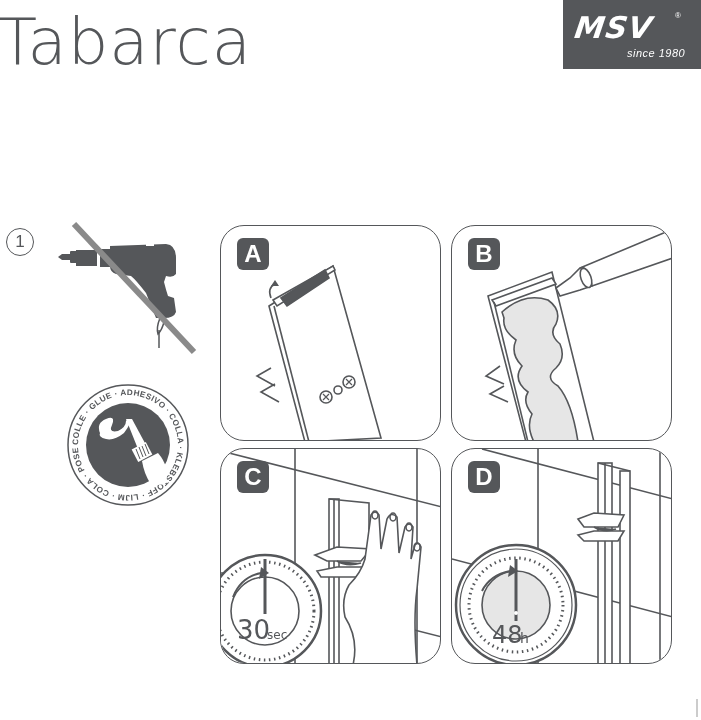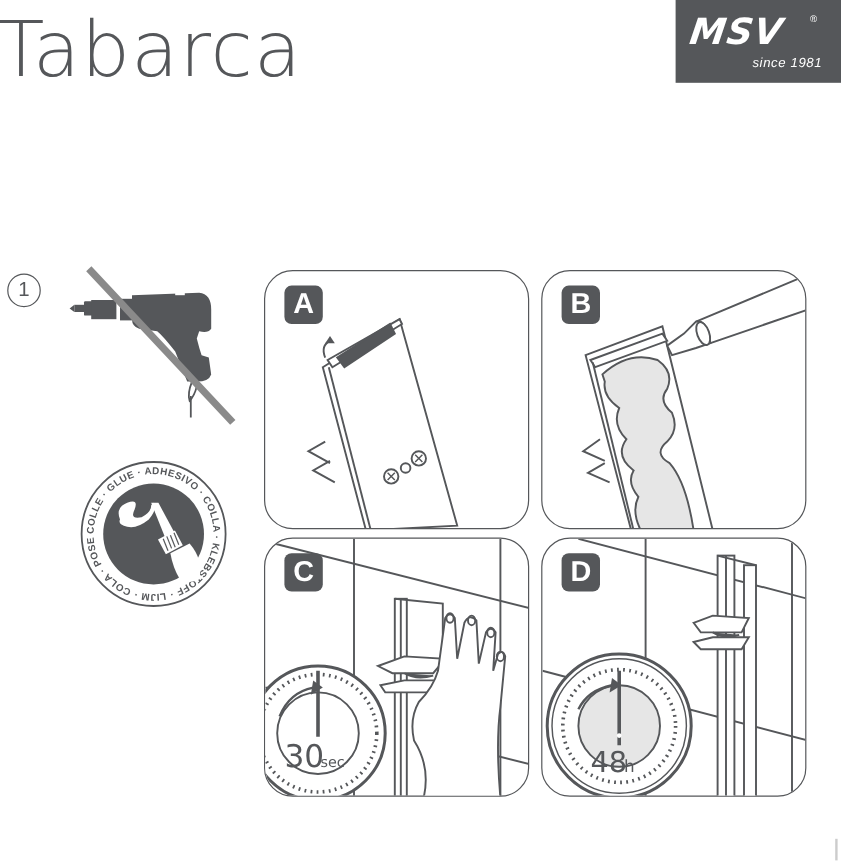--- a/index.html
+++ b/index.html
@@ -19,21 +19,21 @@
   .scroll-mark { position: absolute; left: 696px; top: 699px; width: 2px; height: 18px; background: #ccc; }
 </style>
 </head>
 <body>
 
 <div class="title">Tabarca</div>
 
 <div class="logo">
   <span class="brand">MSV</span>
   <span class="reg">®</span>
-  <span class="since">since 1981</span>
+  <span class="since">since 1980</span>
 </div>
 
 <div class="step-num">1</div>
 
 <svg class="abs" style="left:56px;top:218px" width="145" height="140">
 
   <rect x="6" y="36" width="8" height="6" fill="#55575a"></rect>
   <polygon points="2,39 6,36 6,42" fill="#55575a"></polygon>
   <rect x="14" y="33" width="8" height="12" rx="1" fill="#55575a"></rect>
   <rect x="20" y="32" width="21" height="16" fill="#55575a"></rect>

